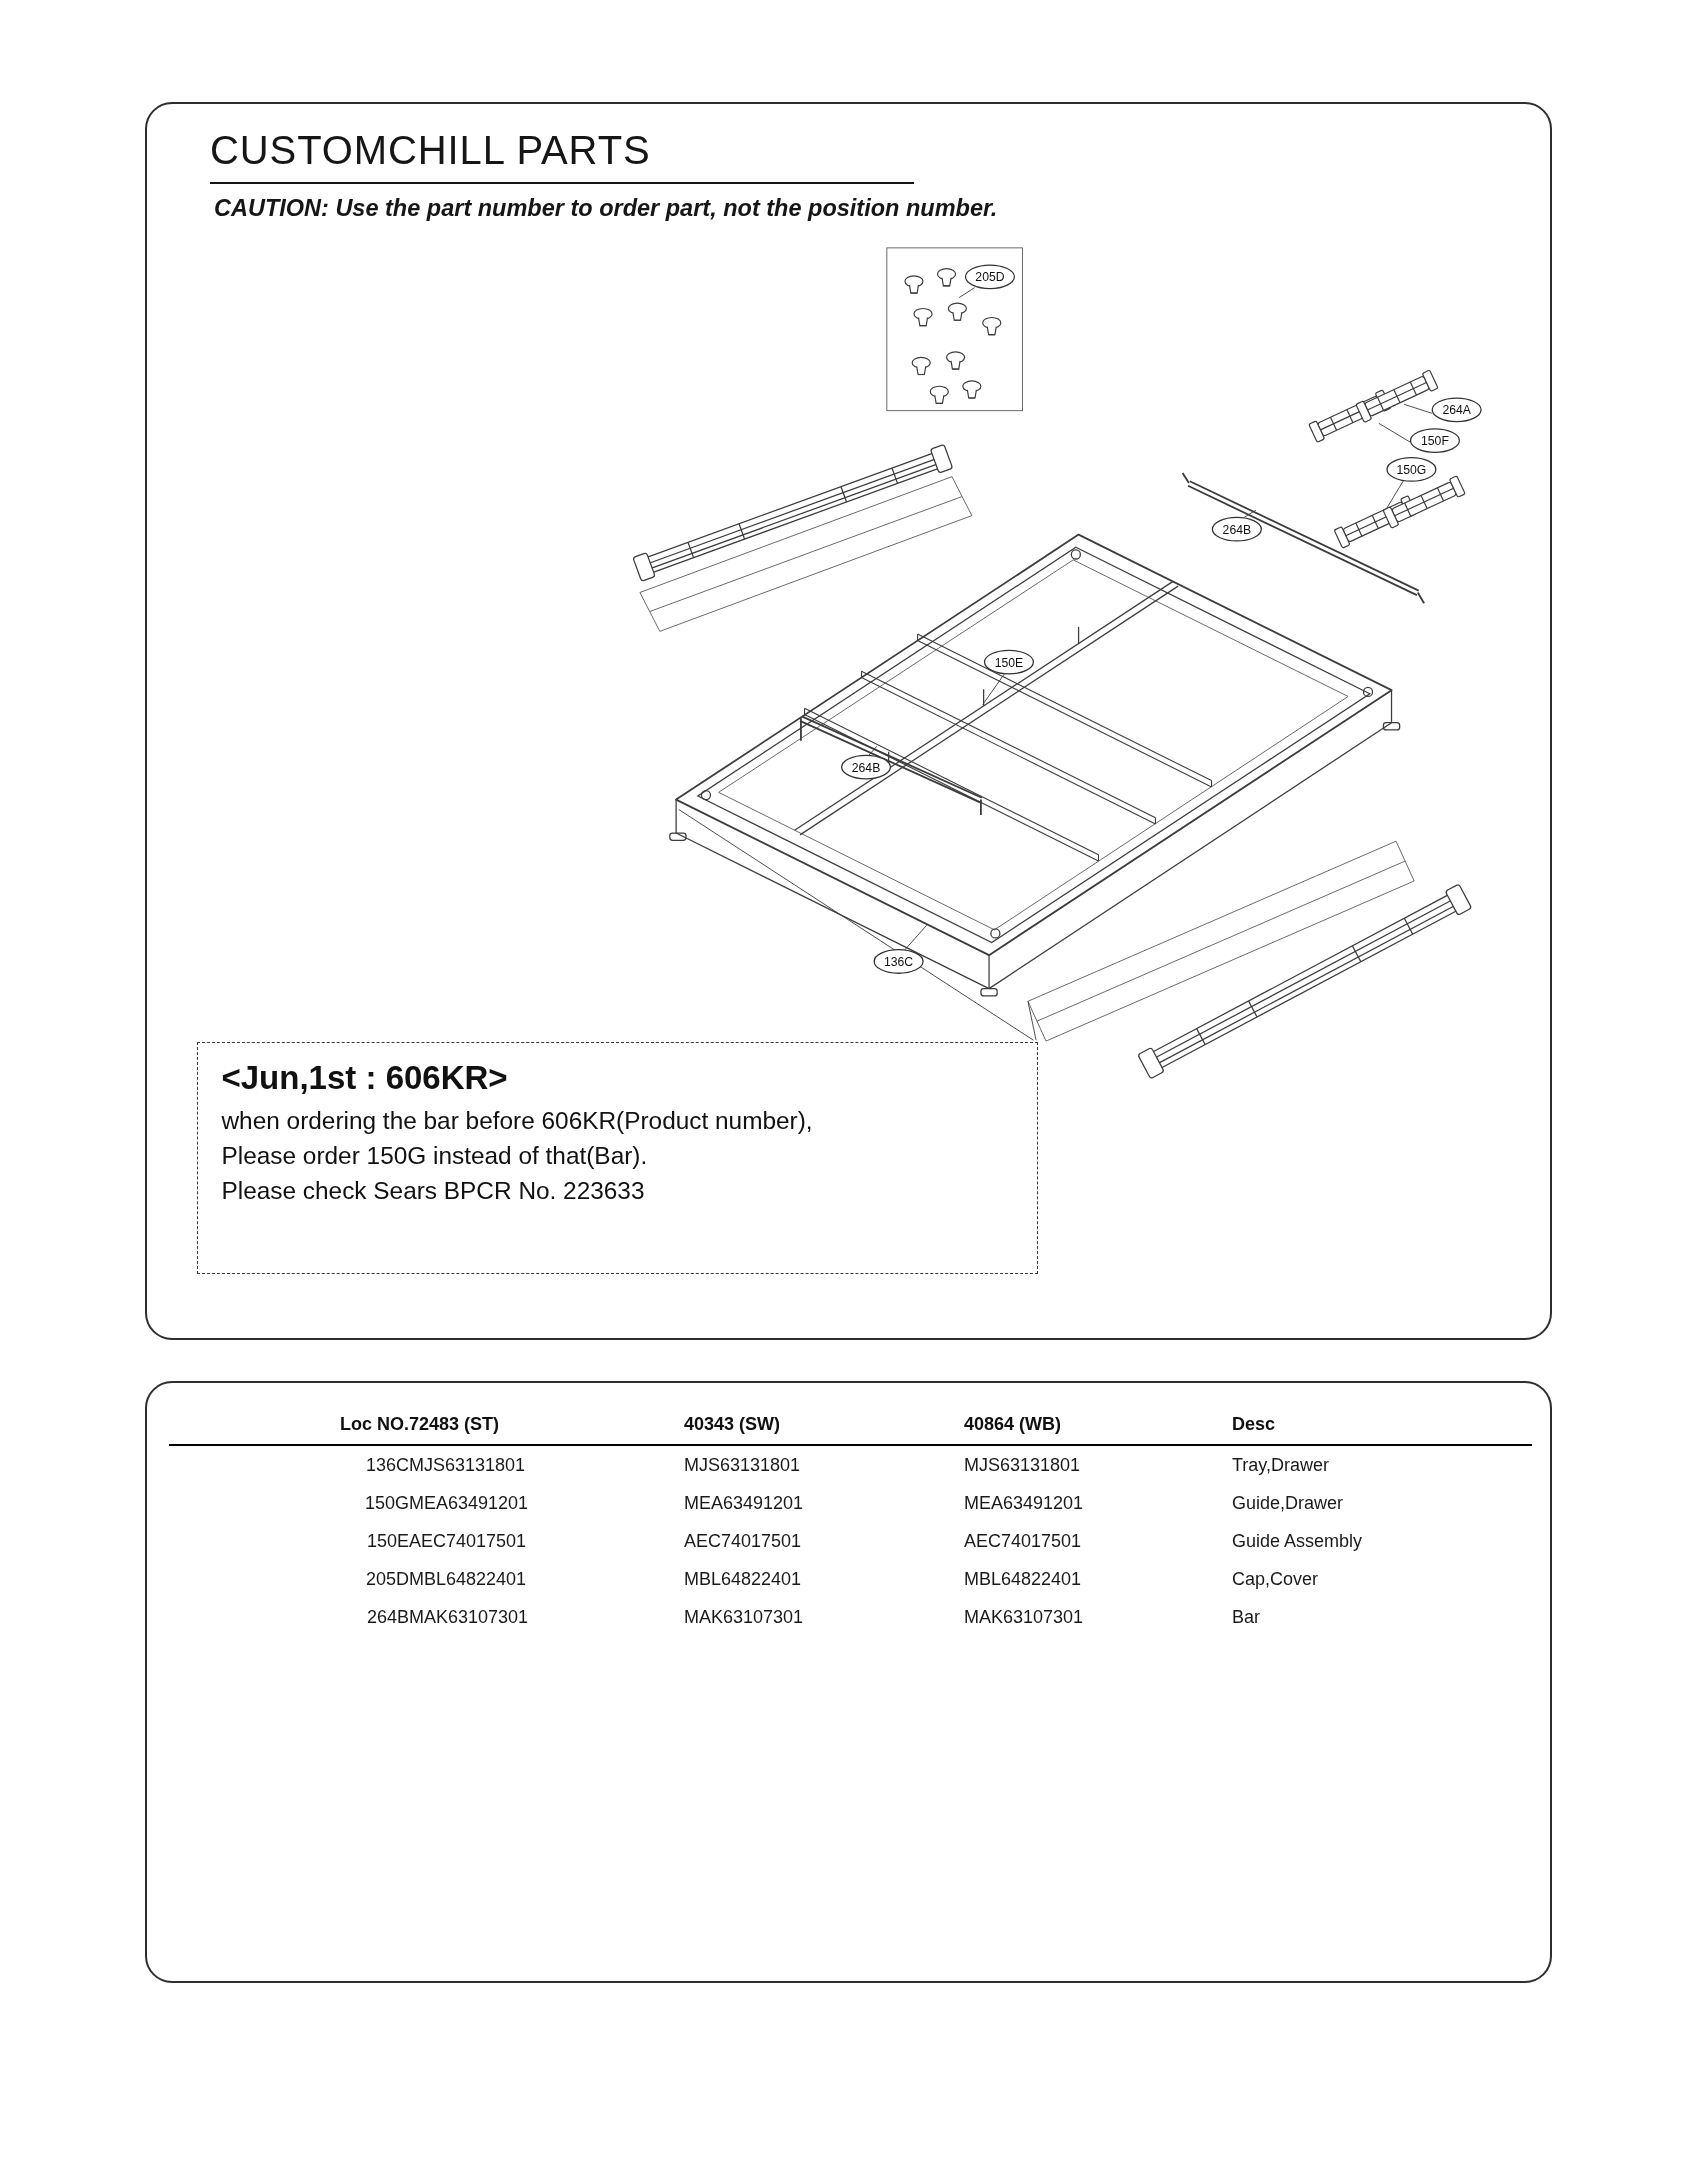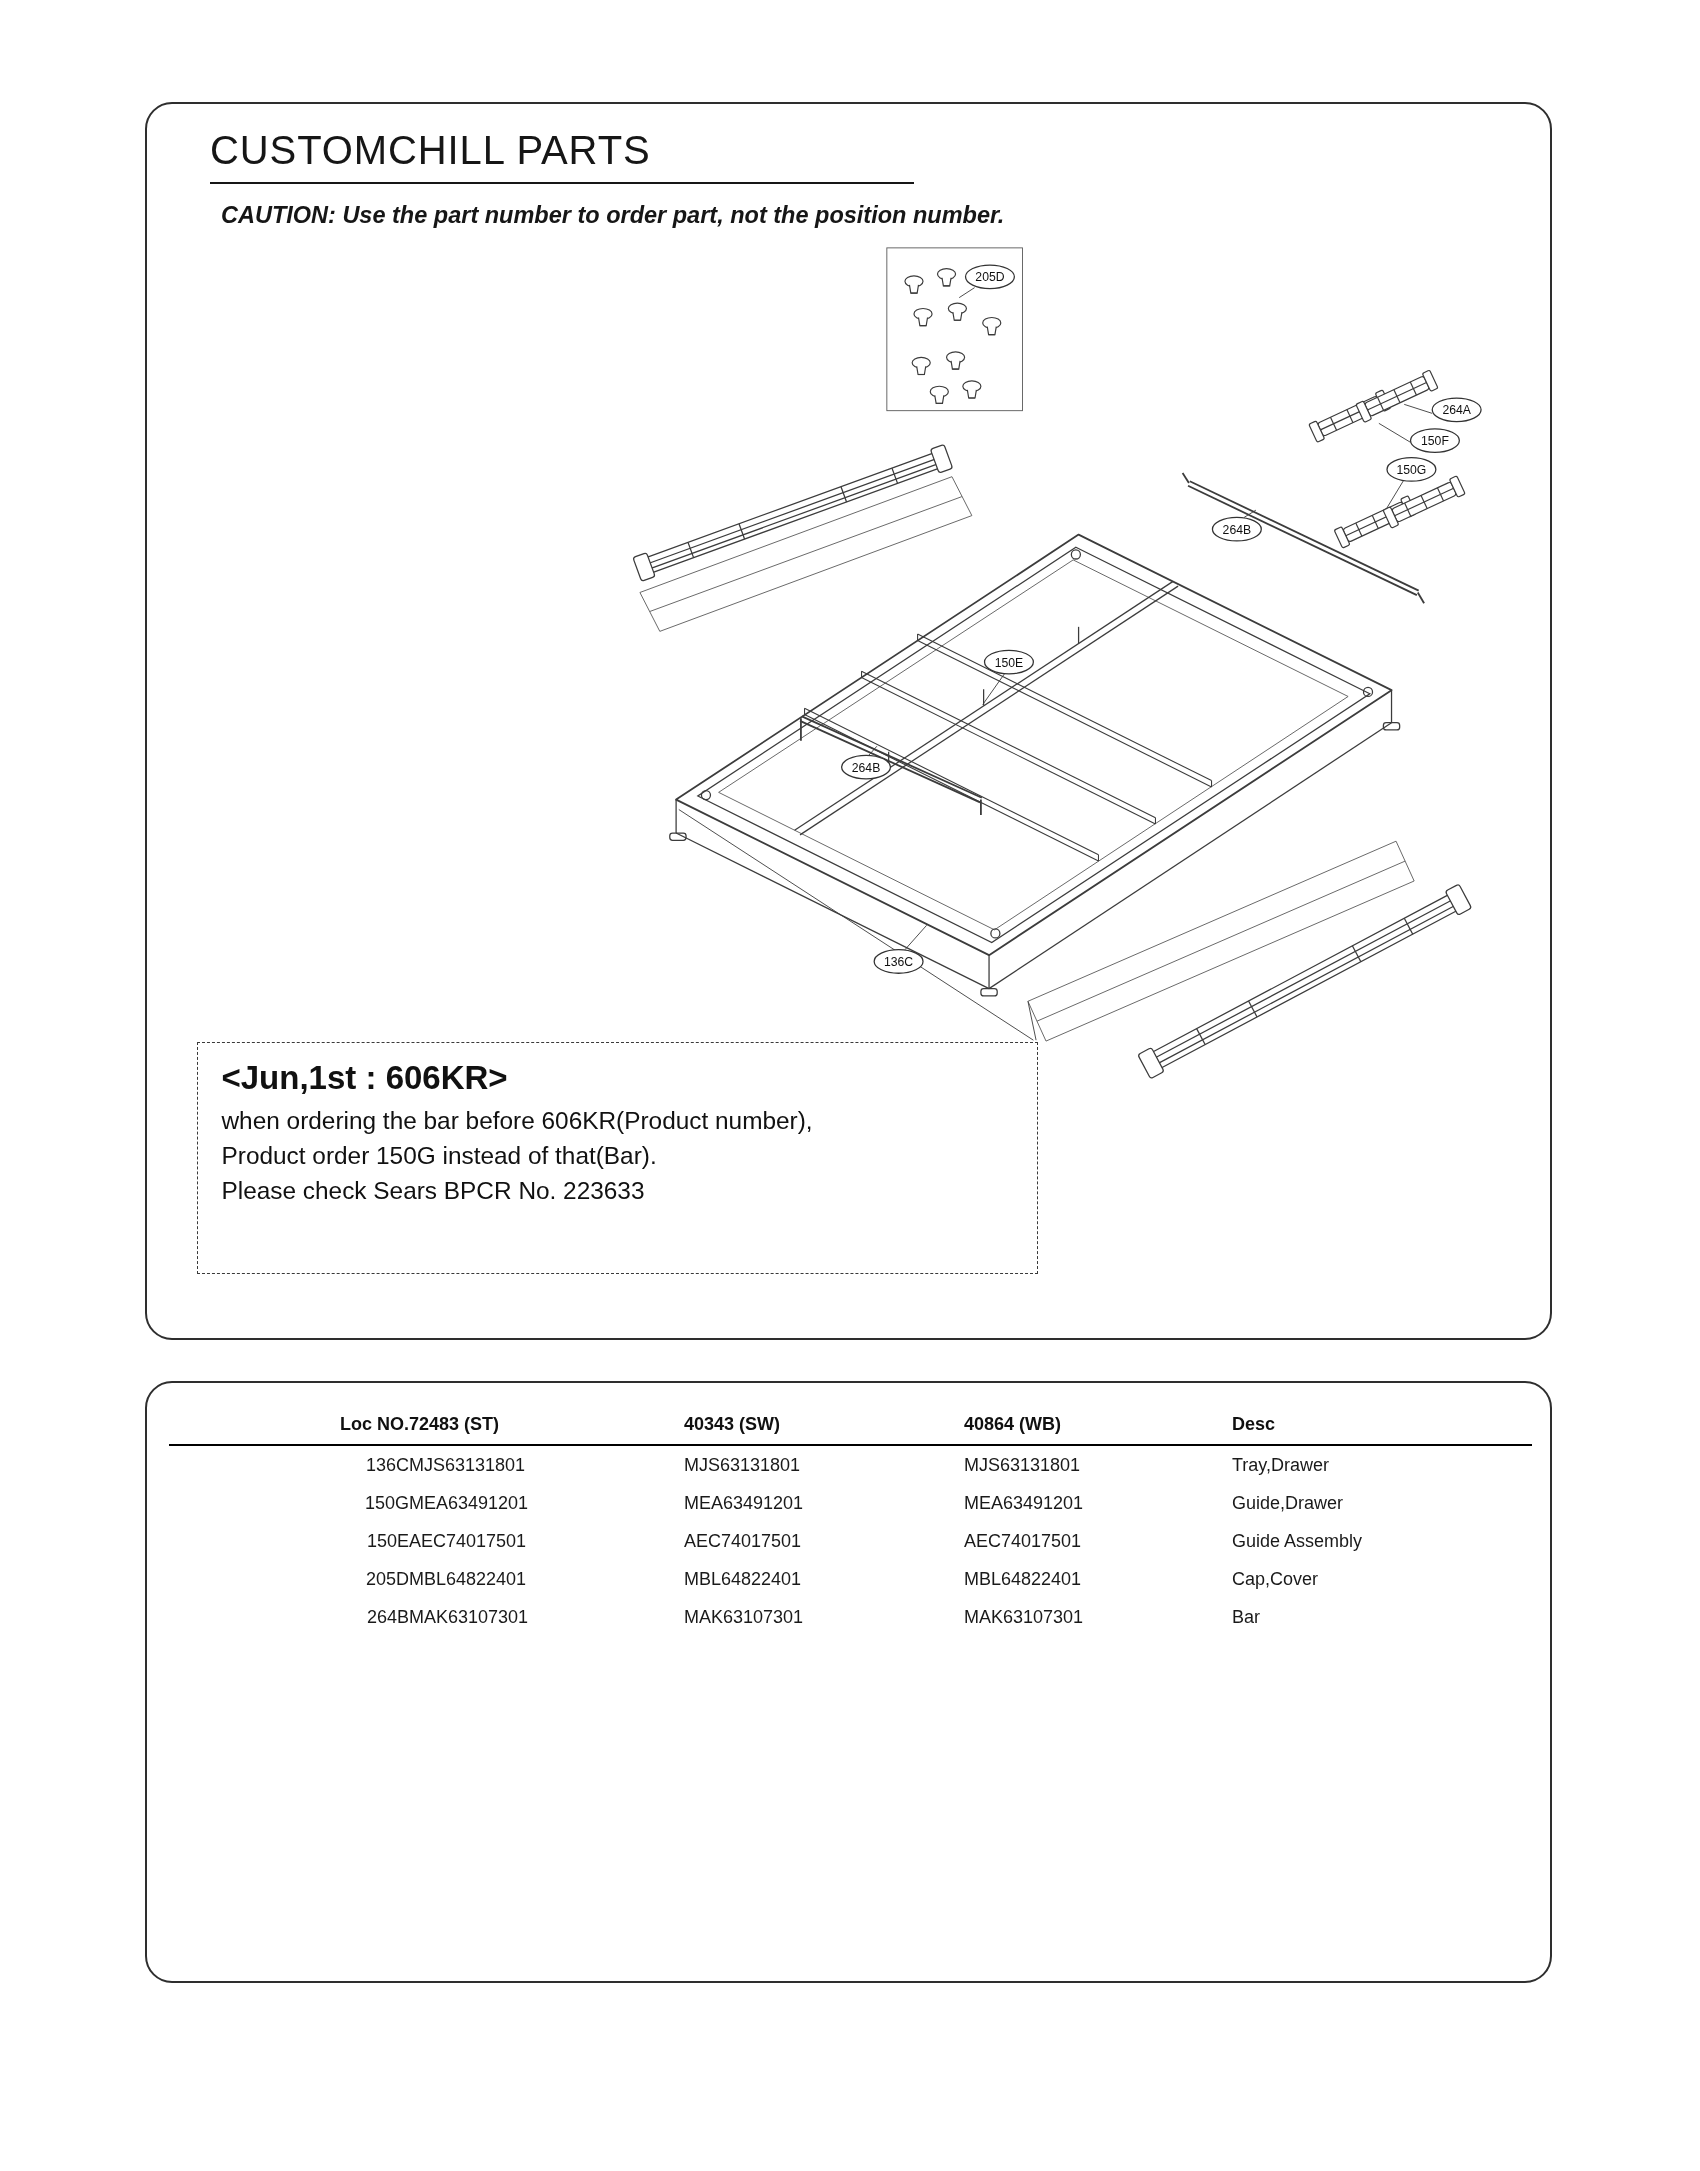--- a/index.html
+++ b/index.html
@@ -5,21 +5,21 @@
   html,body{margin:0;padding:0;background:#fff;}
   .page{position:relative;width:1701px;height:2171px;background:#fff;
         font-family:"Liberation Sans", sans-serif;color:#111;overflow:hidden;}
   .panel{position:absolute;border:2.7px solid #2e2e2e;border-radius:27px;background:#fff;box-sizing:border-box;}
   .top-panel{left:145px;top:102px;width:1407px;height:1238px;}
   .table-panel{left:145px;top:1381px;width:1407px;height:602px;}
 
   .page-title{position:absolute;left:63px;top:23.5px;margin:0;font-size:40px;font-weight:500;
               letter-spacing:0.9px;color:#161616;}
   .title-rule{position:absolute;left:63px;top:78px;width:704px;border-top:2.7px solid #161616;height:0;}
-  .caution{position:absolute;left:63px;top:87px;margin:11px;font-size:23.5px;font-weight:bold;
+  .caution{position:absolute;left:63px;top:87px;margin:4px;font-size:23.5px;font-weight:bold;
            font-style:italic;color:#161616;}
 
   .diagram-svg{position:absolute;left:0;top:0;width:1401px;height:1232px;}
 
   .note-box{position:absolute;left:50px;top:938px;width:841px;height:232px;box-sizing:border-box;
             border:1.8px dashed #3a3a3a;padding:16.3px 23.5px;background:#fff;}
   .note-heading{font-size:33px;font-weight:bold;margin-bottom:7.2px;}
   .note-line{font-size:24.4px;line-height:1.42;}
 
   table.parts{border-collapse:collapse;margin:12.7px 22px 0 22px;width:1363px;table-layout:fixed;}
@@ -207,21 +207,21 @@
       <g>
         <line x1="838" y1="935" x2="862" y2="908" class="leader"></line>
         <ellipse cx="831" cy="948" rx="27" ry="13" class="callout-ellipse"></ellipse>
         <text x="831" y="953" class="callout-text">136C</text>
       </g>
     </svg>
 
     <div class="note-box">
       <div class="note-heading">&lt;Jun,1st : 606KR&gt;</div>
       <div class="note-line">when ordering the bar before 606KR(Product number),</div>
-      <div class="note-line">Product order 150G instead of that(Bar).</div>
+      <div class="note-line">Please order 150G instead of that(Bar).</div>
       <div class="note-line">Please check Sears BPCR No. 223633</div>
     </div>
   </section>
 
   <section class="panel table-panel">
     <table class="parts">
       <colgroup>
         <col style="width:240px">
           <col style="width:275px">
           <col style="width:280px">

